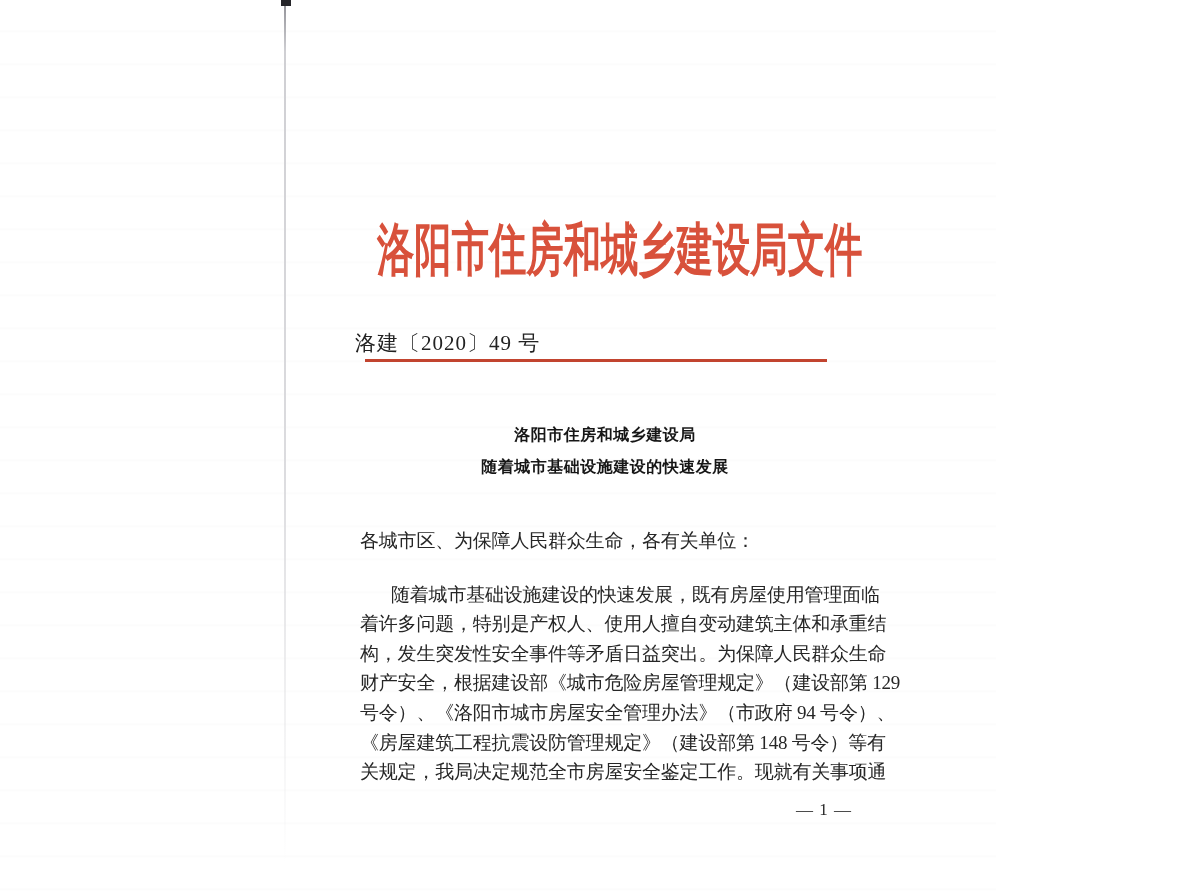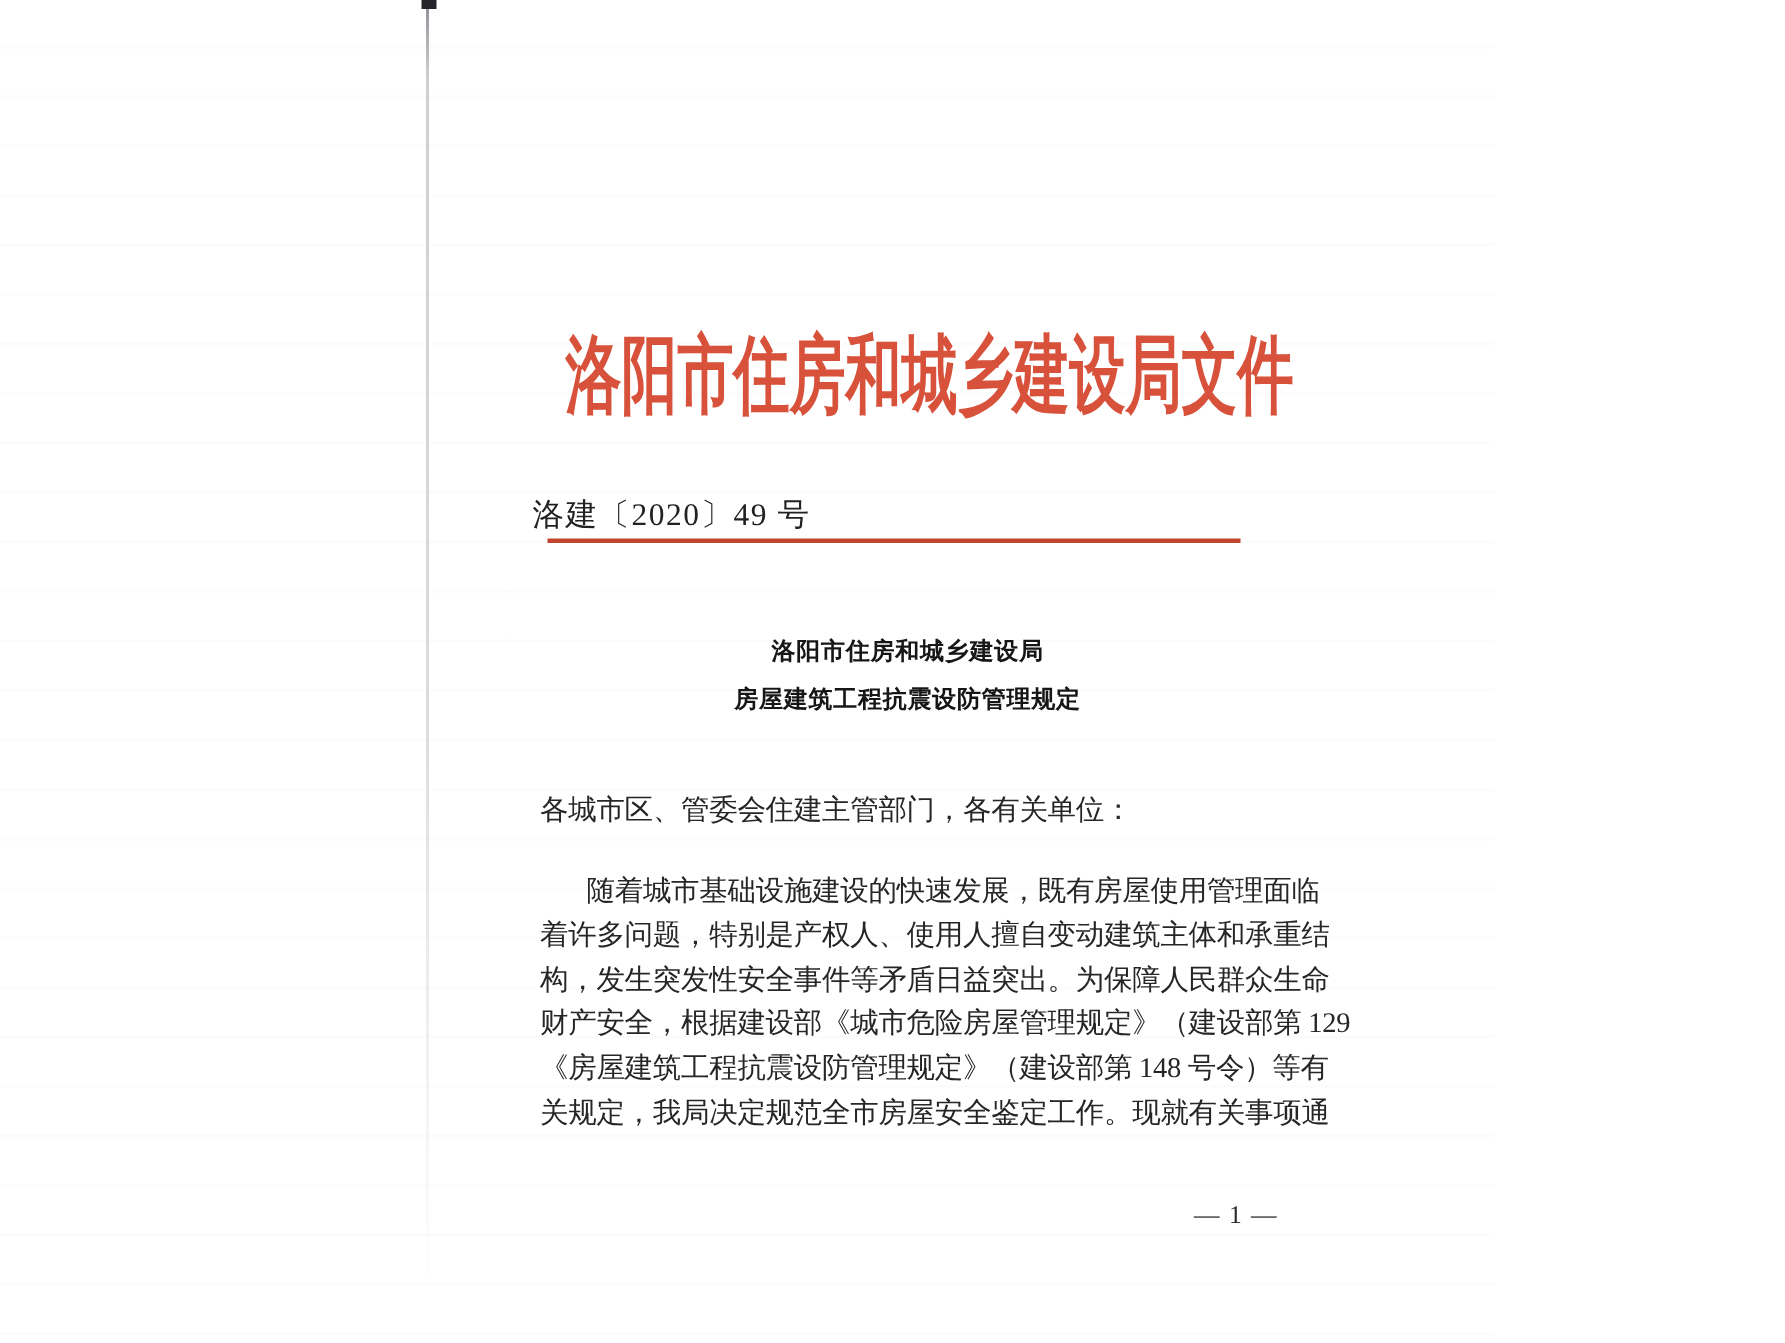--- a/index.html
+++ b/index.html
@@ -106,28 +106,29 @@
   <div class="title-row">
     <span class="title-text" style="color: rgb(216, 81, 59);">洛阳市住房和城乡建设局文件</span>
   </div>
 
   <div class="doc-number-row">洛建〔2020〕49 号</div>
 
   <div class="red-rule" style="background: rgb(194, 68, 47);"></div>
 
   <div class="subject">
     <div>洛阳市住房和城乡建设局</div>
-    <div>房屋建筑工程抗震设防管理规定</div>
+    <div>随着城市基础设施建设的快速发展</div>
   </div>
 
   <div class="body-block" style="color: rgb(38, 38, 38);">
-    <div class="body-line">各城市区、管委会住建主管部门，各有关单位：</div>
+    <div class="body-line">各城市区、为保障人民群众生命，各有关单位：</div>
     <div class="body-line indent">随着城市基础设施建设的快速发展，既有房屋使用管理面临</div>
     <div class="body-line">着许多问题，特别是产权人、使用人擅自变动建筑主体和承重结</div>
     <div class="body-line">构，发生突发性安全事件等矛盾日益突出。为保障人民群众生命</div>
     <div class="body-line">财产安全，根据建设部《城市危险房屋管理规定》（建设部第 129</div>
+    <div class="body-line">号令）、《洛阳市城市房屋安全管理办法》（市政府 94 号令）、</div>
     <div class="body-line">《房屋建筑工程抗震设防管理规定》（建设部第 148 号令）等有</div>
     <div class="body-line">关规定，我局决定规范全市房屋安全鉴定工作。现就有关事项通</div>
   </div>
 
   <div class="page-number">— 1 —</div>
 
 </div>
 
 </body></html>

